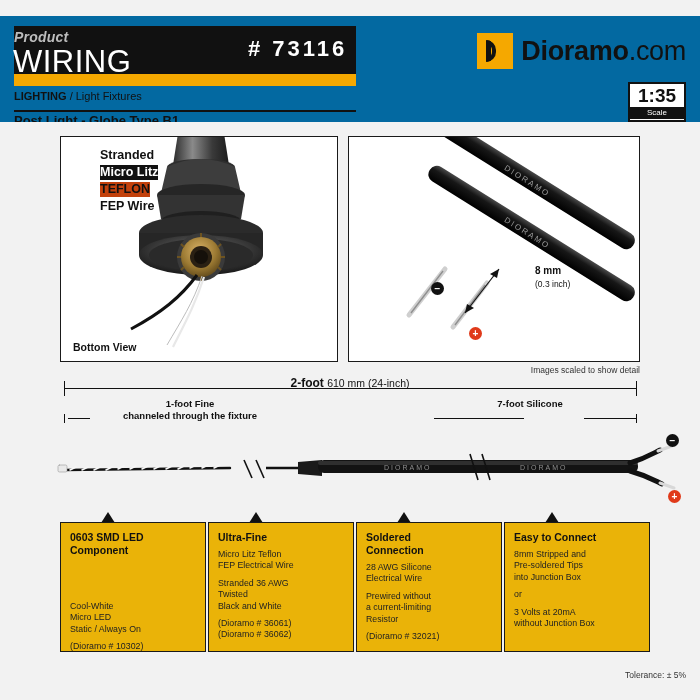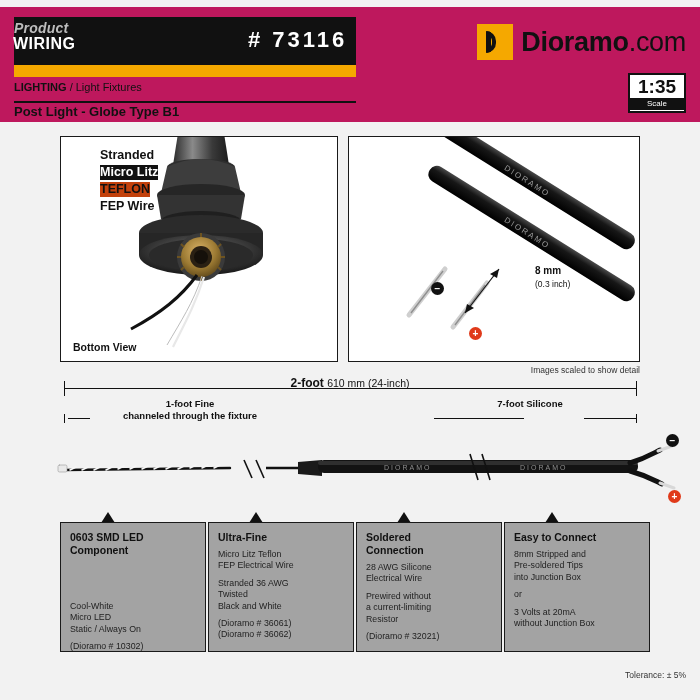--- a/index.html
+++ b/index.html
@@ -22,35 +22,35 @@
     color:rgba(0,0,0,0.045);
     font-weight:bold;
     font-size:17px;
     letter-spacing:0.5px;
     transform:rotate(-30deg);
     pointer-events:none;
     white-space:nowrap;
   }
   
   .header{
-    position:absolute;left:0;top:7px;width:700px;height:122px;
-    background:#be185d;
+    position:absolute;left:0;top:16px;width:700px;height:122px;
+    background:#0369a1;
   }
   .hdr-black{
     position:absolute;left:14px;top:10px;width:342px;height:48px;
     background:#111;
   }
   .hdr-product{
     position:absolute;left:14px;top:13px;
     color:#bdbdbd;font-size:14px;font-style:italic;font-weight:bold;
     letter-spacing:0.2px;
   }
   .hdr-wiring{
     position:absolute;left:13px;top:28px;
-    color:#fff;font-size:16px;font-weight:bold;letter-spacing:0.5px;
+    color:#fff;font-size:31px;font-weight:normal;letter-spacing:0.5px;
   }
   .hdr-num{
     position:absolute;right:6px;top:16px;
     color:#fff;font-size:22px;font-weight:bold;letter-spacing:3px;
   }
   .hdr-yellow{
     position:absolute;left:14px;top:58px;width:342px;height:12px;
     background:#f5a800;
   }
   .hdr-sub1{
@@ -121,21 +121,21 @@
   #seg-left{left:90px;width:200px;text-align:center;}
   #seg-right{left:430px;width:200px;text-align:center;}
   .seg-line{position:absolute;height:1px;background:#111;}
   .seg-tick{position:absolute;width:1px;height:9px;background:#111;}
   
   .wirebox{position:absolute;left:0;top:310px;width:700px;height:60px;}
   
   .callouts{position:absolute;left:0;top:390px;width:700px;height:140px;}
   .callout{
     position:absolute;top:10px;width:146px;height:130px;
-    background:#a3a3a3;border:1px solid #1a1a1a;box-sizing:border-box;
+    background:#eab308;border:1px solid #1a1a1a;box-sizing:border-box;
     padding:8px 9px;
   }
   .callout h4{margin:0 0 5px 0;font-size:10.5px;font-weight:bold;line-height:13px;}
   .callout p{margin:0 0 6px 0;font-size:8.8px;line-height:11.4px;color:#222;}
   .pointer{
     position:absolute;top:0;width:0;height:0;
     border-left:7px solid transparent;border-right:7px solid transparent;
     border-bottom:11px solid #111;
   }
   .tol{

